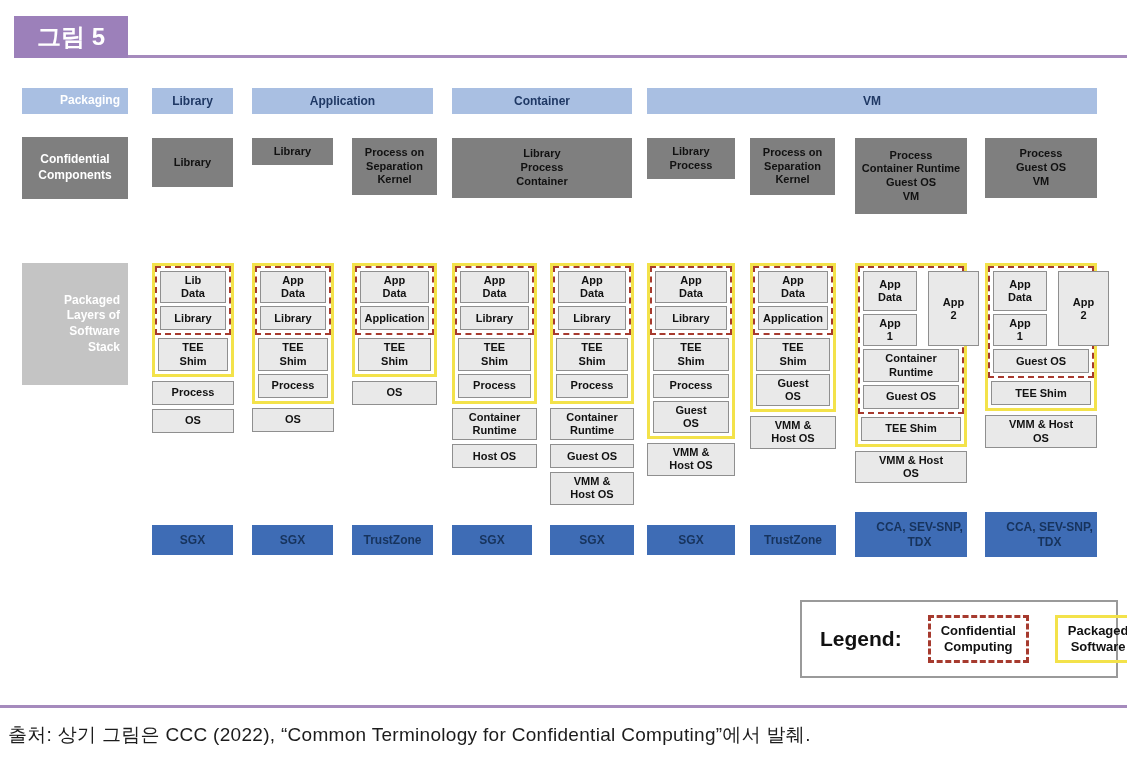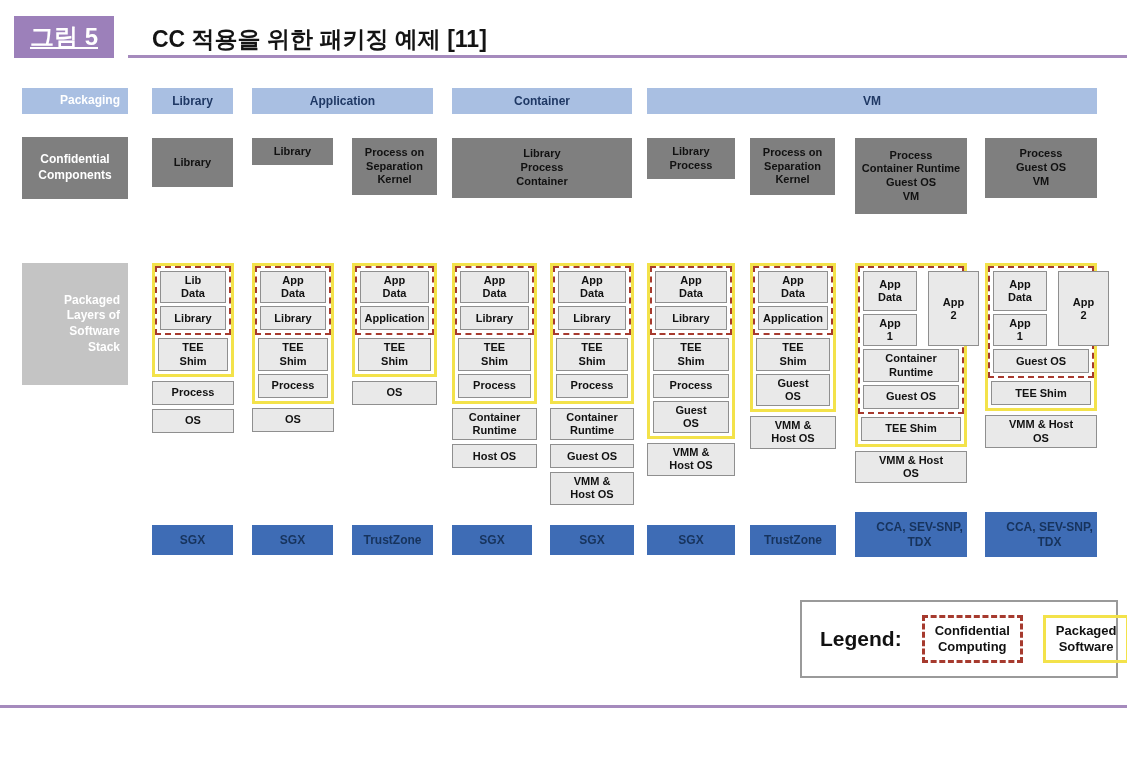--- a/index.html
+++ b/index.html
@@ -1,23 +1,23 @@
 <!DOCTYPE html>
 <html><head>
 <meta charset="utf-8">
 <style>
   * { box-sizing: border-box; margin: 0; padding: 0; }
   html,body { width:1127px; height:764px; background:#ffffff;
     font-family:"Liberation Sans", sans-serif; }
   #page { position:relative; width:1127px; height:764px; background:#ffffff; overflow:hidden; }
 
   
-  .fig-label { position:absolute; left:14px; top:16px; width:100px; height:42px;
+  .fig-label { position:absolute; left:14px; top:16px; width:114px; height:42px;
     background:#9c80ba; color:#ffffff; font-size:24px; font-weight:bold;
-    display:flex; align-items:center; justify-content:center;text-decoration:underline; }
+    display:flex; align-items:center; justify-content:center; }
   .fig-title { position:absolute; left:152px; top:24px; font-size:23px; font-weight:bold; color:#141414; }
   .header-rule { position:absolute; left:128px; top:55px; width:999px; height:3px; background:#a58abd; }
 
   
   .rowlabel { position:absolute; color:#ffffff; font-weight:bold; font-size:12px;
     display:flex; align-items:center; white-space:pre-line; line-height:1.3; }
   .rowlabel.right { justify-content:flex-end; text-align:right; padding-right:8px; }
   .rowlabel.center { justify-content:center; text-align:center; }
 
   
@@ -46,38 +46,37 @@
 
   
   .tech { position:absolute; top:525px; height:30px; background:#3e6cb5; color:#17335c;
     font-weight:bold; font-size:12px; display:flex; align-items:center; justify-content:center;
     text-align:center; white-space:pre-line; line-height:1.2; }
   .tech.tall { top:512px; height:45px;padding-left:17px; }
 
   
   .legend { position:absolute; left:800px; top:600px; width:318px; height:78px;
     background:#ffffff; border:2px solid #9a9a9a; display:flex; align-items:center;
-    gap:20px; padding:0 18px; }
+    gap:26px; padding:0 18px; }
   .legend-title { font-size:21px; font-weight:bold; color:#111111; }
   .legend-red { border:3px dashed #a63a2e; padding:5px 10px; font-size:13px; font-weight:bold;
     text-align:center; white-space:pre-line; line-height:1.25; color:#111111; }
   .legend-yellow { border:3px solid #f3e24a; padding:5px 10px; font-size:13px; font-weight:bold;
     text-align:center; white-space:pre-line; line-height:1.25; color:#111111; }
 
   
   .footer-rule { position:absolute; left:0; top:705px; width:1127px; height:3px; background:#a58abd; }
   .source { position:absolute; left:8px; top:722px; font-size:19px; color:#1c1c1c; letter-spacing:0.3px; }
 </style>
 </head>
 <body>
 
 <div id="page">
 
   <div class="fig-label">그림 5</div>
-  <div class="fig-title">CC 적용을 위한 패키징 예제 [11]</div>
   <div class="header-rule"></div>
 
   <div class="rowlabel right" style="left:22px; top:88px; width:106px; height:26px; background:#a9bfe2;">Packaging</div>
   <div class="pkg" style="left:152px; width:81px;">Library</div>
   <div class="pkg" style="left:252px; width:181px;">Application</div>
   <div class="pkg" style="left:452px; width:180px;">Container</div>
   <div class="pkg" style="left:647px; width:450px;">VM</div>
 
   <div class="rowlabel center" style="left:22px; top:137px; width:106px; height:62px; background:#7f7f7f; text-align:center;">Confidential
 Components</div>
@@ -251,14 +250,15 @@
 
   <div class="legend">
     <div class="legend-title">Legend:</div>
     <div class="legend-red">Confidential
 Computing</div>
     <div class="legend-yellow">Packaged
 Software</div>
   </div>
 
   <div class="footer-rule"></div>
+  <div class="source">출처: 상기 그림은 CCC (2022), “Common Terminology for Confidential Computing”에서 발췌.</div>
 
 </div>
 
 </body></html>

